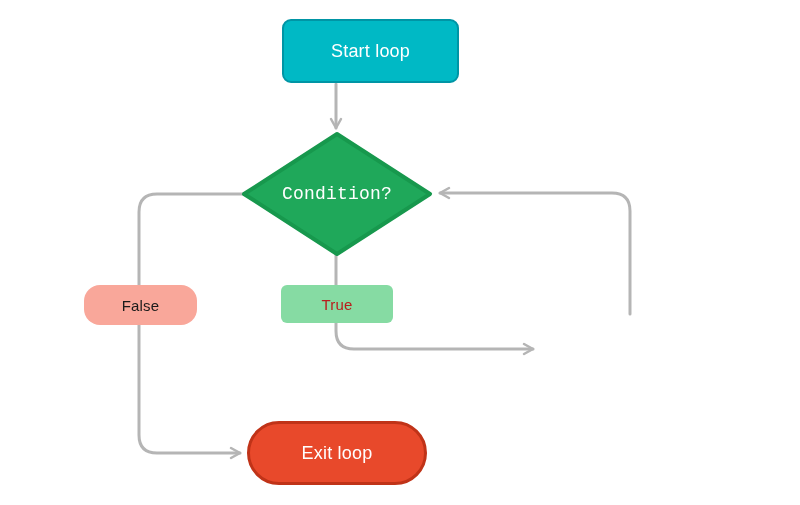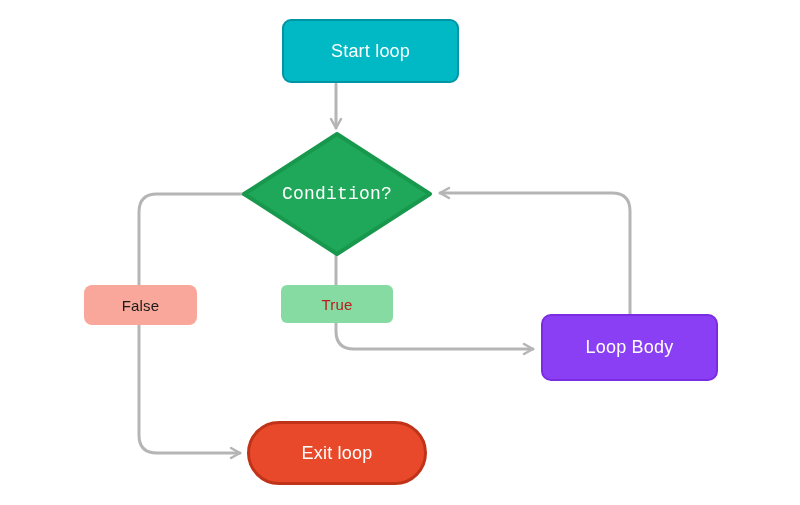--- a/index.html
+++ b/index.html
@@ -38,21 +38,21 @@
   .diamond-label {
     left: 244px; top: 134px; width: 186px; height: 120px;
     color: #ffffff;
     font-size: 18px;
     z-index: 3;
     pointer-events: none;
   }
   .node-false {
     left: 84px; top: 285px; width: 113px; height: 40px;
     background: #f9a79a;
-    border-radius: 8px;
+    border-radius: 16px;
     color: #1b1b1b;
     font-size: 15px;
   }
   .node-true {
     left: 281px; top: 285px; width: 112px; height: 38px;
     background: #86dba3;
     border-radius: 6px;
     color: #1b1b1b;
     font-size: 15px;
   }
@@ -104,21 +104,18 @@
   </div>
 
   <div class="node node-false" style="background-color: rgb(249, 167, 154); color: rgb(27, 27, 27);">
     <span>False</span>
   </div>
 
   <div class="node node-true" style="background-color: rgb(134, 219, 163); color: #b91c1c;">
     <span>True</span>
   </div>
 
-  <div class="node node-loop-body" style="background-color: rgb(138, 63, 245); border-color: rgb(122, 44, 226); color: rgb(255, 255, 255);">
-    <span>Loop Body</span>
-  </div>
 
   <div class="node node-exit" style="background-color: rgb(232, 73, 43); border-color: rgb(192, 51, 24); color: rgb(255, 255, 255);">
     <span>Exit loop</span>
   </div>
 
 </div>
 
 </body></html>

